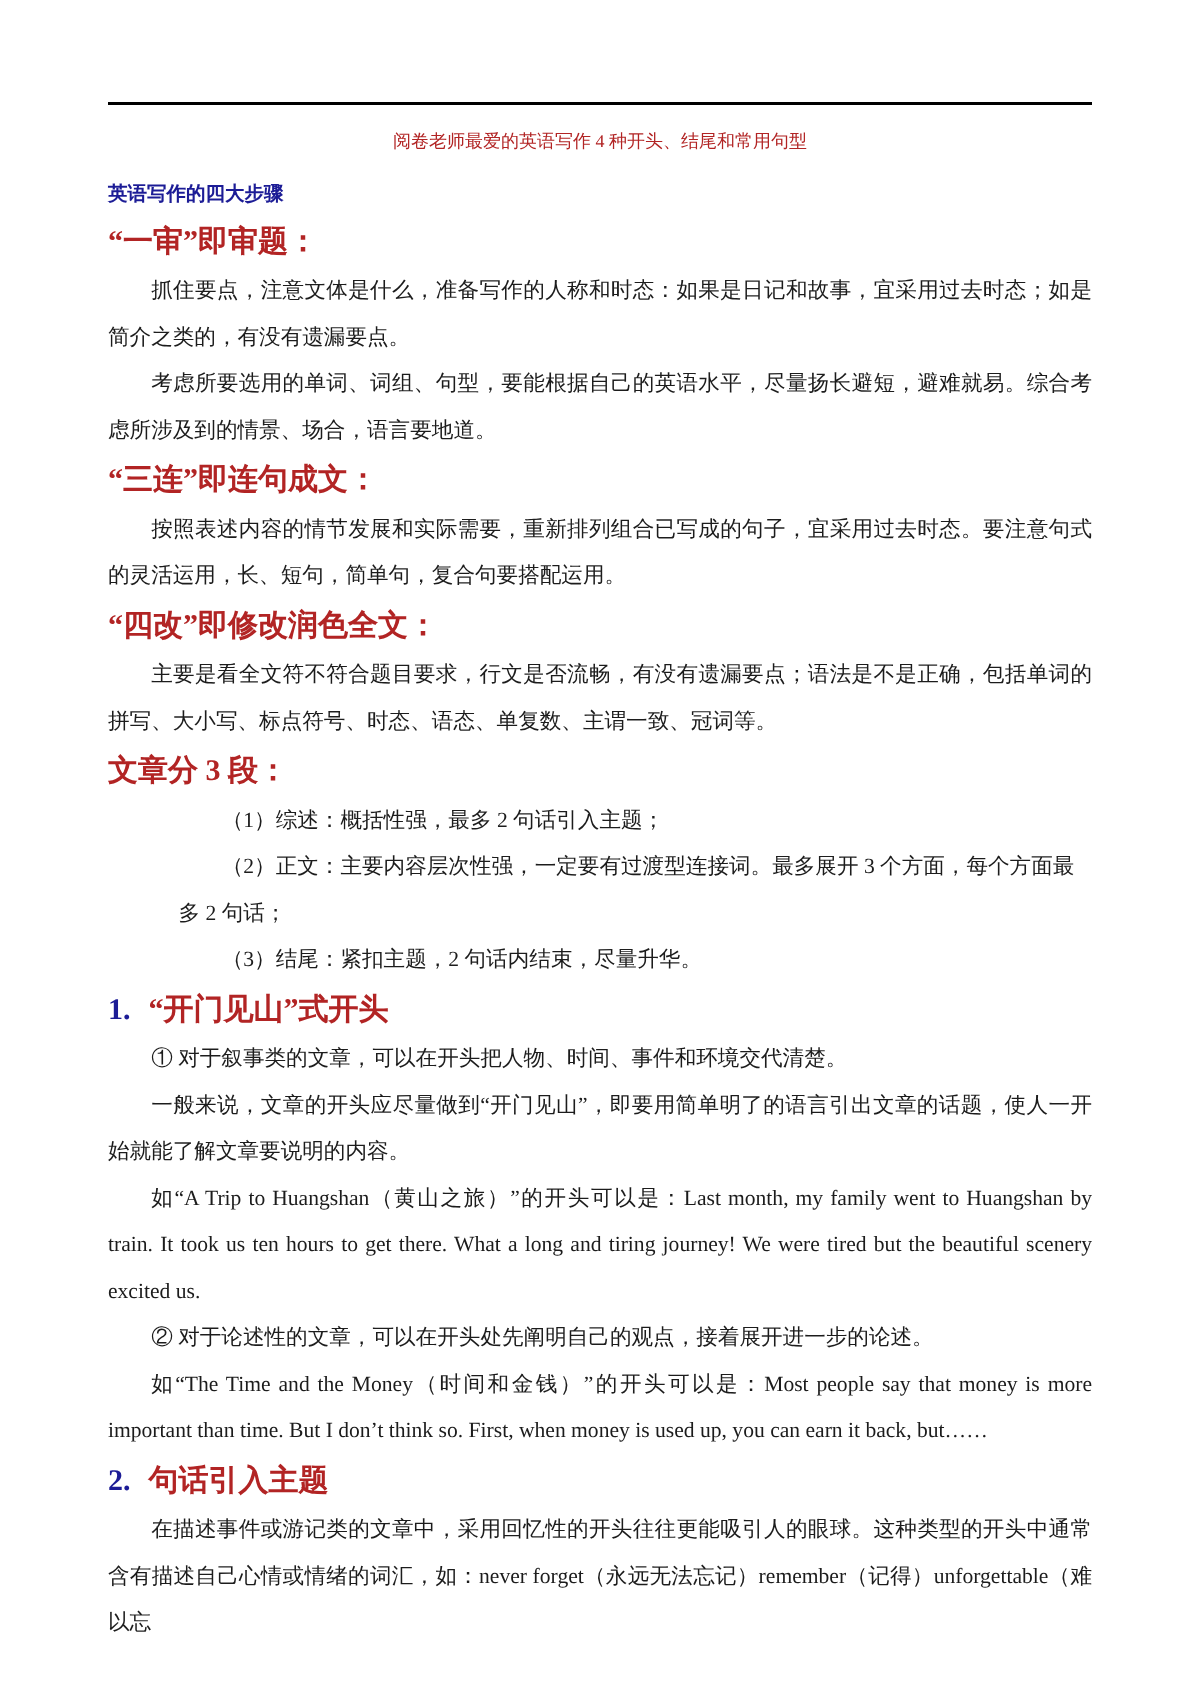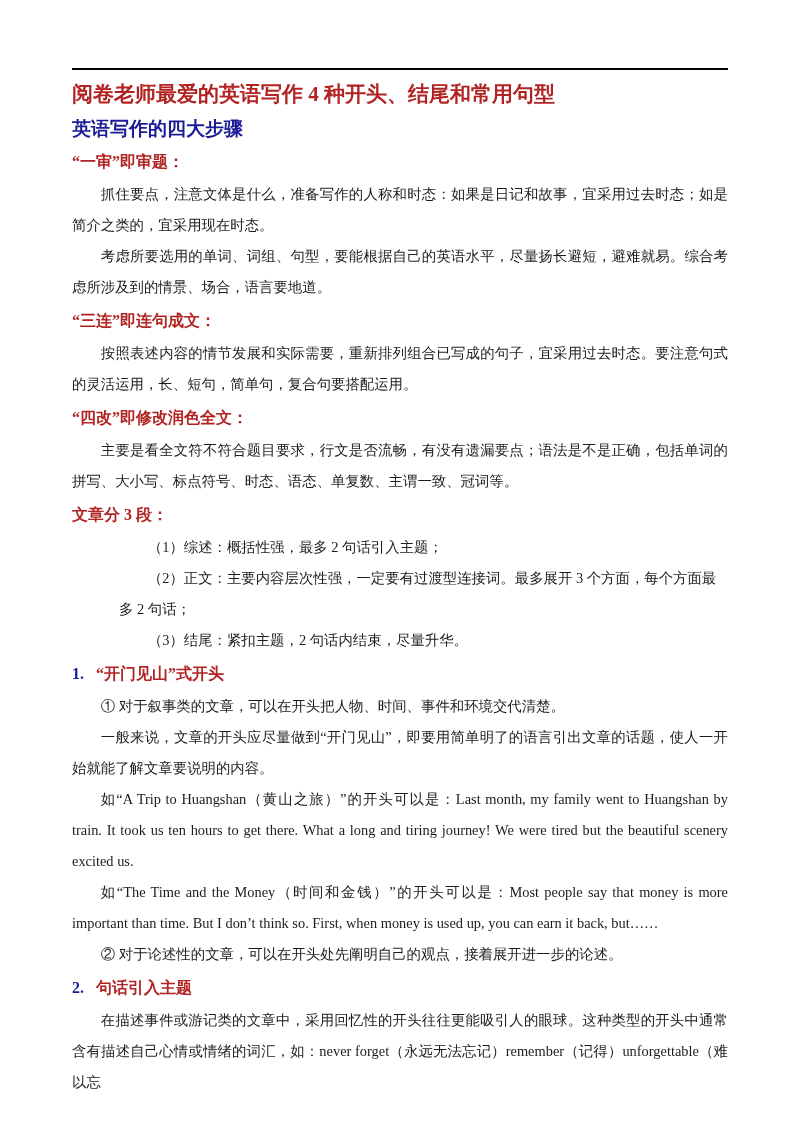--- a/index.html
+++ b/index.html
@@ -18,37 +18,38 @@
     position: absolute; left: 72px; top: 68px; width: 656px;
     color: #1c1c1c;
     font-size: 14.4px;
     line-height: 31px;
   }
   .header-rule {
     border-top: 2px solid #000000;
     margin-bottom: 9px;
   }
   .doc-title {
-    font-weight: bold;
-    font-size: 21px;
+    text-align: center;
+    font-weight: normal;
+    font-size: 12px;
     line-height: 30px;
     color: #B22424;
     margin-bottom: 4px;
   }
   .h-blue {
     color: #1C1C96;
     font-weight: bold;
-    font-size: 19px;
+    font-size: 13px;
     line-height: 31px;
     margin: 2px 0;
   }
   .h-red {
     color: #B22424;
     font-weight: bold;
-    font-size: 16px;
+    font-size: 20px;
     line-height: 31px;
     margin: 2px 0;
   }
   .h-num {
     color: #1C1C96;
     font-weight: bold;
     margin-right: 12px;
   }
   .para {
     text-align: justify;
@@ -67,40 +68,40 @@
 <div class="page">
   <div class="content">
 
     <div class="header-rule"></div>
 
     <div class="doc-title">阅卷老师最爱的英语写作 4 种开头、结尾和常用句型</div>
 
     <div class="h-blue">英语写作的四大步骤</div>
 
     <div class="h-red">“一审”即审题：</div>
-    <p class="para">抓住要点，注意文体是什么，准备写作的人称和时态：如果是日记和故事，宜采用过去时态；如是简介之类的，宜采用现在时态。</p>
+    <p class="para">抓住要点，注意文体是什么，准备写作的人称和时态：如果是日记和故事，宜采用过去时态；如是简介之类的，有没有遗漏要点。</p>
 
     <p class="para">考虑所要选用的单词、词组、句型，要能根据自己的英语水平，尽量扬长避短，避难就易。综合考虑所涉及到的情景、场合，语言要地道。</p>
 
     <div class="h-red">“三连”即连句成文：</div>
     <p class="para">按照表述内容的情节发展和实际需要，重新排列组合已写成的句子，宜采用过去时态。要注意句式的灵活运用，长、短句，简单句，复合句要搭配运用。</p>
 
     <div class="h-red">“四改”即修改润色全文：</div>
     <p class="para">主要是看全文符不符合题目要求，行文是否流畅，有没有遗漏要点；语法是不是正确，包括单词的拼写、大小写、标点符号、时态、语态、单复数、主谓一致、冠词等。</p>
 
     <div class="h-red">文章分 3 段：</div>
     <p class="item">（1）综述：概括性强，最多 2 句话引入主题；</p>
     <p class="item">（2）正文：主要内容层次性强，一定要有过渡型连接词。最多展开 3 个方面，每个方面最多 2 句话；</p>
     <p class="item">（3）结尾：紧扣主题，2 句话内结束，尽量升华。</p>
 
 
     <div class="h-red"><span class="h-num">1.</span><span>“开门见山”式开头</span></div>
     <p class="para">① 对于叙事类的文章，可以在开头把人物、时间、事件和环境交代清楚。</p>
     <p class="para">一般来说，文章的开头应尽量做到“开门见山”，即要用简单明了的语言引出文章的话题，使人一开始就能了解文章要说明的内容。</p>
     <p class="para">如“A Trip to Huangshan（黄山之旅）”的开头可以是：Last month, my family went to Huangshan by train. It took us ten hours to get there. What a long and tiring journey! We were tired but the beautiful scenery excited us.</p>
+    <p class="para">② 对于论述性的文章，可以在开头处先阐明自己的观点，接着展开进一步的论述。</p>
     <p class="para">如“The Time and the Money（时间和金钱）”的开头可以是：Most people say that money is more important than time. But I don’t think so. First, when money is used up, you can earn it back, but……</p>
-    <p class="para">② 对于论述性的文章，可以在开头处先阐明自己的观点，接着展开进一步的论述。</p>
 
     <div class="h-red"><span class="h-num">2.</span><span>句话引入主题</span></div>
     <p class="para">在描述事件或游记类的文章中，采用回忆性的开头往往更能吸引人的眼球。这种类型的开头中通常含有描述自己心情或情绪的词汇，如：never forget（永远无法忘记）remember（记得）unforgettable（难以忘</p>
 
   </div>
 </div>
 
 </body></html>

